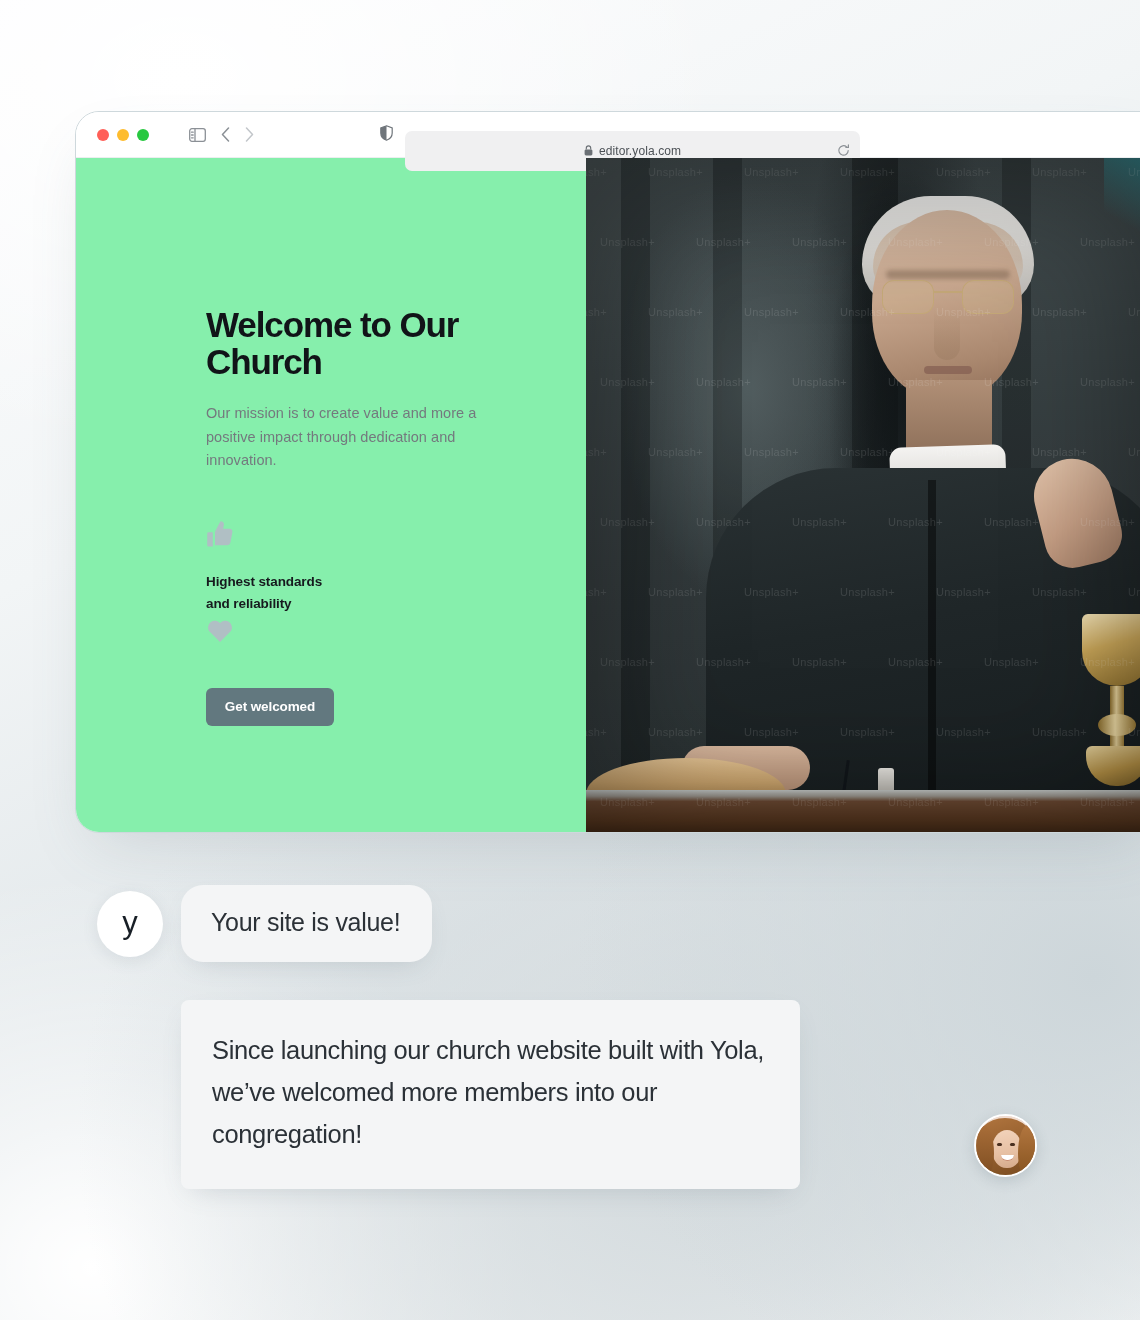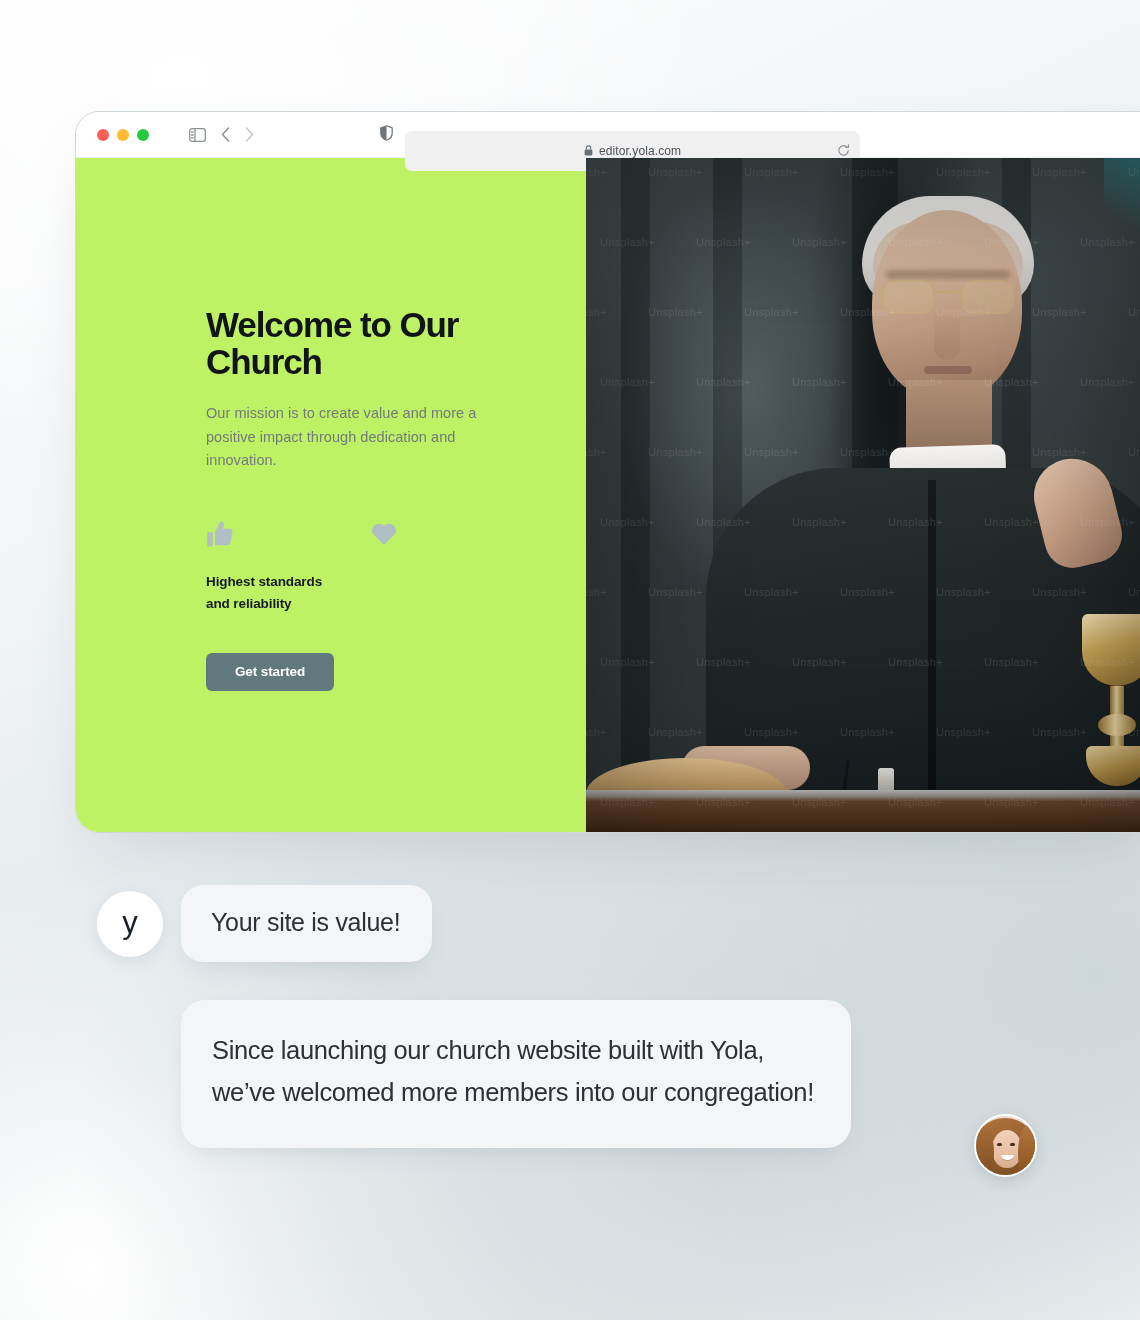--- a/index.html
+++ b/index.html
@@ -114,21 +114,21 @@
   }
 
   
   .page-body {
     display: flex;
     height: 676px;
   }
 
   .hero-left {
     width: 510px;
-    background: #bef264;
+    background: #86efac;
     padding: 148px 0 0 130px;
   }
 
   .hero-title {
     font-size: 35px;
     line-height: 1.06;
     font-weight: 700;
     letter-spacing: -1.1px;
     color: #111418;
     max-width: 300px;
@@ -140,20 +140,21 @@
     line-height: 1.63;
     color: #74797e;
     max-width: 282px;
     letter-spacing: .05px;
   }
 
   .features {
     display: flex;
     margin-top: 46px;
     gap: 1px;
+    flex-direction: column;
   }
   .feature { width: 163px; }
   .feature-icon {
     color: #b0bfc4;
     height: 34px;
     display: flex;
     align-items: flex-start;
   }
   .feature-label {
     margin-top: 18px;
@@ -449,23 +450,23 @@
     font-size: 25px;
     color: #2b3137;
     letter-spacing: -.3px;
     line-height: 1;
   }
 
   .bubble-long {
     position: absolute;
     left: 181px;
     top: 1000px;
-    width: 670px;
+    width: 619px;
     padding: 30px 36px 34px 31px;
-    border-radius: 24px;
+    border-radius: 8px;
     font-size: 25.5px;
     line-height: 1.64;
     color: #2b3137;
     letter-spacing: -.35px;
   }
 
   
   .person-avatar {
     position: absolute;
     left: 974px;
@@ -612,21 +613,21 @@
 
         <div class="feature">
           <span class="feature-icon">
             <svg width="28" height="28" viewBox="0 0 24 22" fill="currentColor">
               <path d="M12 21.2 2.6 11.9A5.9 5.9 0 0 1 12 4.9a5.9 5.9 0 0 1 9.4 7z"></path>
             </svg>
           </span>
         </div>
       </div>
 
-      <button class="cta-button">Get started</button>
+      <button class="cta-button">Get welcomed</button>
     </div>
 
     <div class="hero-photo" aria-label="Priest with white hair and glasses in black clerical shirt standing at an altar with an open book and a golden chalice">
       <div class="photo-bg"></div>
       <div class="photo-pillars"></div>
       <div class="photo-arch"></div>
       <div class="photo-teal"></div>
 
       <div class="fig-hair"></div>
       <div class="fig-head"></div>

